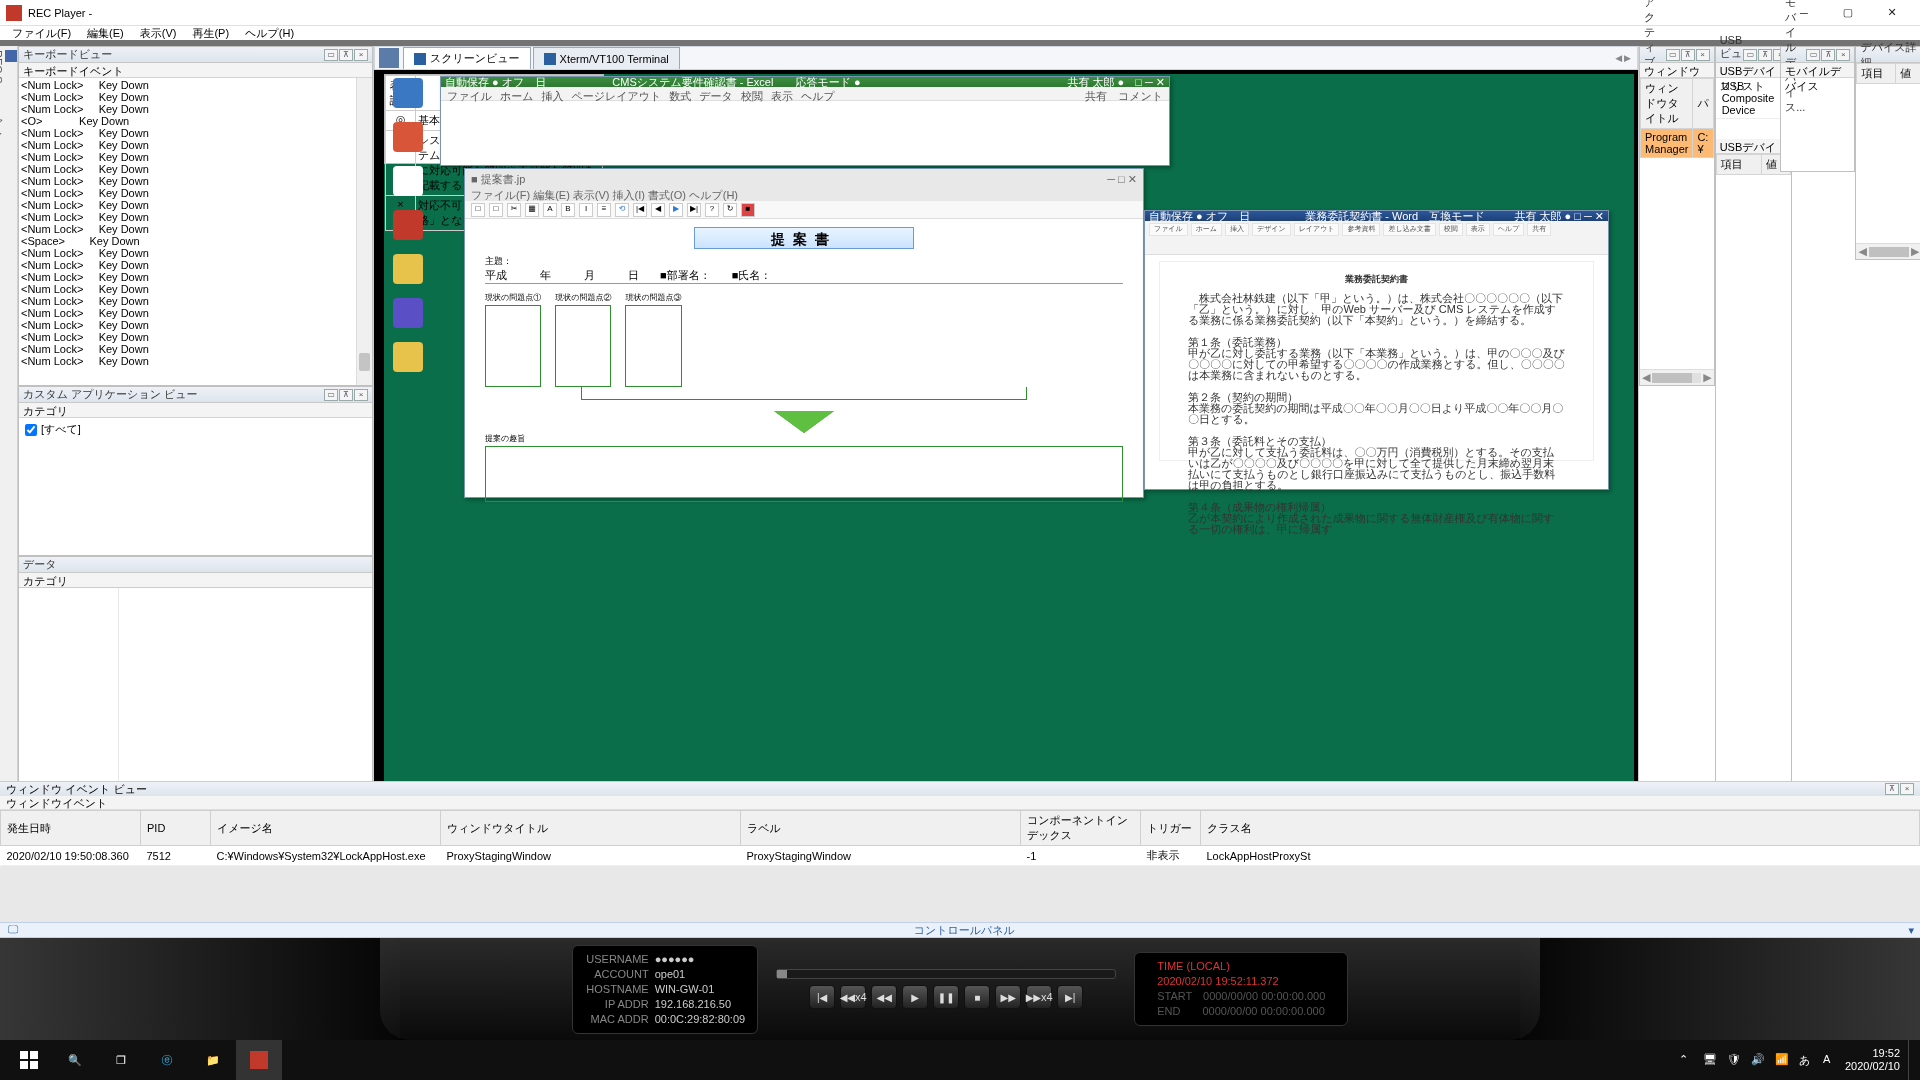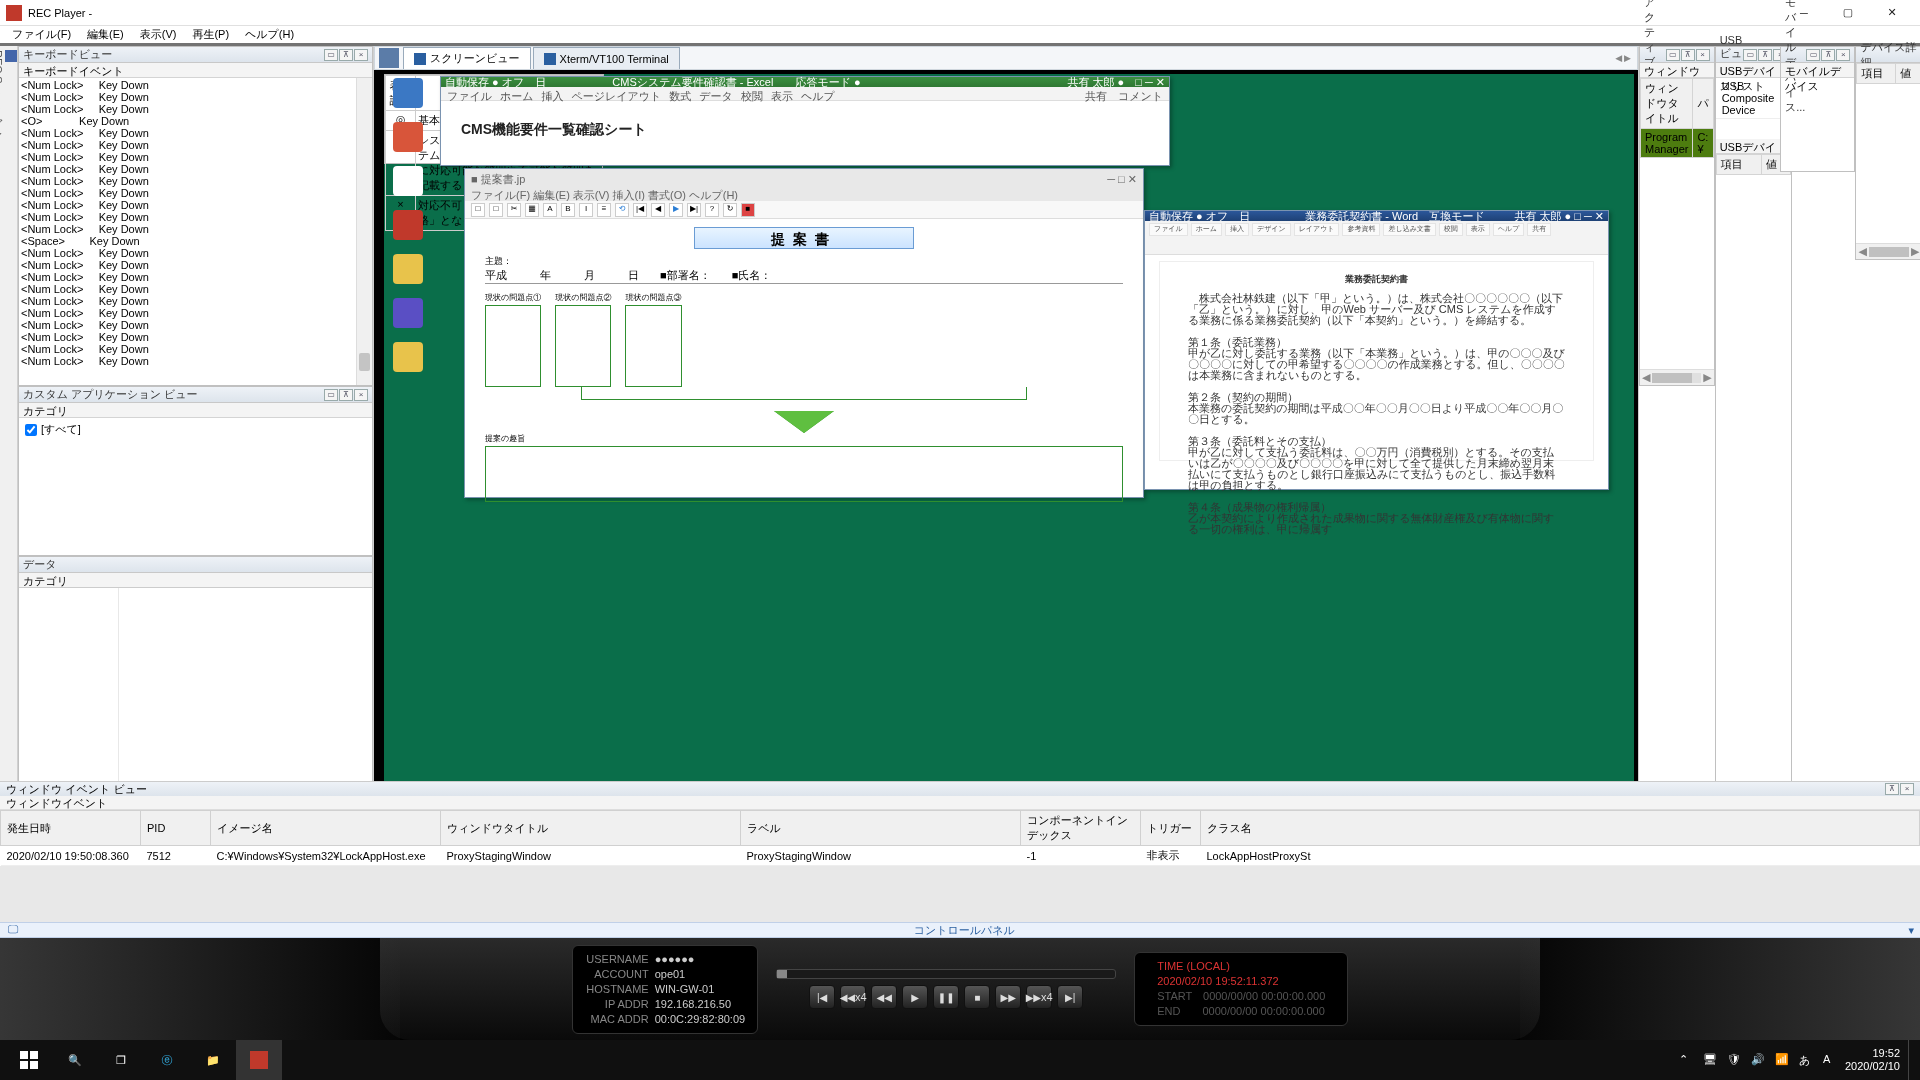--- a/index.html
+++ b/index.html
@@ -3,21 +3,21 @@
 <meta charset="utf-8">
 <style>
 *{box-sizing:border-box;margin:0;padding:0;font-family:"MS UI Gothic","Meiryo UI",sans-serif;font-size:11px}
 body{width:1920px;height:1080px;background:#fff;overflow:hidden;position:relative}
 
 .titlebar{height:26px;background:#fff;display:flex;align-items:center;padding:0 6px;border-bottom:1px solid #e0e0e0}
 .titlebar .icon{width:16px;height:16px;background:#c0392b;margin-right:6px}
 .titlebar .title{flex:1}
 .titlebar .winbtn{width:44px;height:22px;display:flex;align-items:center;justify-content:center;color:#222}
 
-.menubar{height:20px;background:#fff;display:flex;align-items:center;padding:0 4px;border-bottom:3px solid #737373}
+.menubar{height:20px;background:#fff;display:flex;align-items:center;padding:0 4px;border-bottom:6px solid #737373}
 .menubar span{padding:2px 8px}
 
 .main{position:absolute;top:46px;left:0;right:0;bottom:40px;display:flex}
 .leftstrip{width:18px;background:#f0f0f0;border-right:1px solid #d0d0d0;writing-mode:vertical-rl;text-orientation:mixed;font-size:10px;padding-top:4px;color:#555}
 .leftcol{width:356px;display:flex;flex-direction:column;border-right:1px solid #d0d0d0}
 .center{flex:1;display:flex;flex-direction:column;min-width:0}
 .rightcol{width:282px;display:flex;border-left:1px solid #d0d0d0}
 
 .panel{display:flex;flex-direction:column;border:1px solid #c0c0c0;background:#fff;min-height:0}
 .panel > .phead{height:16px;background:linear-gradient(#eef2f7,#dde4ec);display:flex;align-items:center;padding:0 4px;font-size:11px;color:#333;border-bottom:1px solid #c8c8c8}
@@ -85,21 +85,21 @@
 
 .dispview{height:106px}
 .dispview .dhead{height:15px;background:#1060d0;color:#fff;padding:1px 6px;display:flex;align-items:center}
 .dispview .dhead .dtitle{flex:1}
 .dispview .sub{height:14px;background:#f4f4f4;border-bottom:1px solid #ddd;padding:1px 6px}
 .dispview .dbody{flex:1;background:#fff;padding:20px 14px;position:relative}
 
 .rightcol .rc{width:141px;display:flex;}
 .rightcol .rc:first-child{border-right:1px solid #d0d0d0}
 .simpletable{width:100%;border-collapse:collapse;font-size:10px}
-.simpletable th,.simpletable td{border:1px solid #d4d4d4;padding:2px 4px;text-align:left;background:#4d7c0f}
+.simpletable th,.simpletable td{border:1px solid #d4d4d4;padding:2px 4px;text-align:left;background:#fdba74}
 .simpletable th{background:#f0f0f0;font-weight:normal}
 .hsb{height:16px;background:#f0f0f0;border-top:1px solid #ddd;display:flex;align-items:center;justify-content:space-between;padding:0 2px;font-size:8px;color:#888}
 .hsb .th{flex:1;margin:0 2px;height:10px;background:#e0e0e0}
 .hsb .th .thumb{width:40px;height:10px;background:#c0c0c0}
 .treeitem{padding:3px 6px;display:flex;align-items:center;gap:4px}
 .treeitem .fold{width:10px;text-align:center}
 
 .winevt{position:absolute;left:0;right:0;border-top:1px solid #ccc;background:#f0f0f0}
 .winevt .phead{height:14px;background:linear-gradient(#eef2f7,#dde4ec);padding:0 6px;display:flex;align-items:center}
 .winevt .sub{height:14px;background:#f4f4f4;padding:0 6px;border-bottom:1px solid #ddd}
@@ -269,21 +269,20 @@
               <span>ホーム</span>
               <span>挿入</span>
               <span>ページレイアウト</span>
               <span>数式</span>
               <span>データ</span>
               <span>校閲</span>
               <span>表示</span>
               <span>ヘルプ</span>
               <span style="margin-left:auto">共有　コメント</span>
             </div>
-          <div class="wbody">CMS機能要件一覧確認シート</div>
         </div>
 
         <div class="resp">
           <table style="width:100%;border-collapse:collapse;font-size:7px">
             <tbody>
                 <tr>
                   <td style="width:30px;text-align:center">表示設定</td>
                   <td style="text-align:center">対応状況</td>
                 </tr>
             <tr>

